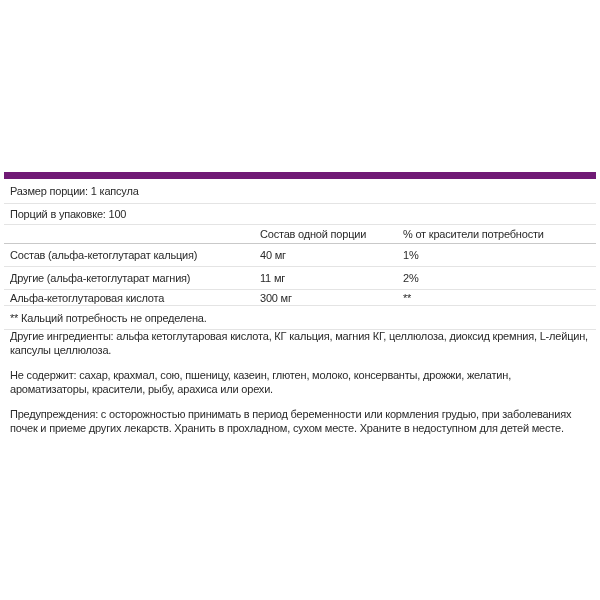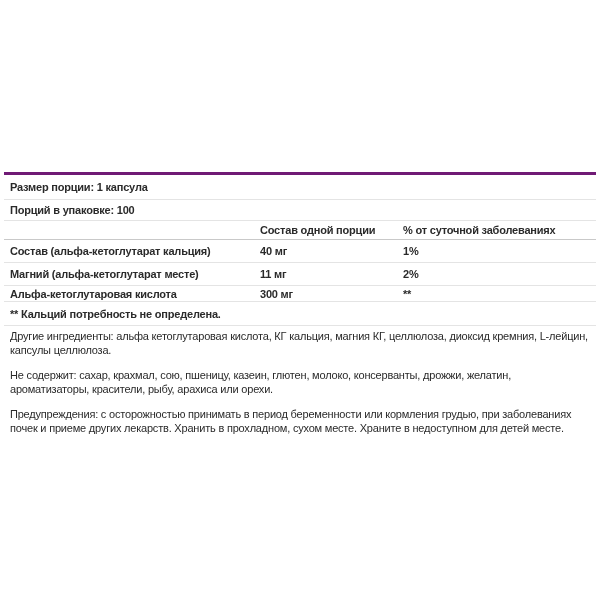--- a/index.html
+++ b/index.html
@@ -11,23 +11,23 @@
     overflow: hidden;
     font-family: "Liberation Sans", "DejaVu Sans", sans-serif;
   }
   .facts-panel {
     position: absolute;
     top: 172px;
     left: 4px;
     right: 4px;
     color: #2a2a2a;
     font-size: 11px;
-    font-weight: 700;
+    font-weight: 400;
     letter-spacing: -0.2px;
-    border-top: 3px solid #701a75;
+    border-top: 7px solid #701a75;
   }
   .trow {
     display: grid;
     grid-template-columns: 250px 143px 1fr;
     align-items: center;
     padding-left: 6px;
     border-bottom: 1px solid #e4e4e4;
     box-sizing: border-box;
   }
   .trow.single { grid-template-columns: 1fr; }
@@ -60,31 +60,31 @@
     <div class="cell">Размер порции: 1 капсула</div>
   </div>
 
   <div class="trow single r-servings">
     <div class="cell">Порций в упаковке: 100</div>
   </div>
 
   <div class="trow r-header">
     <div class="cell"></div>
     <div class="cell">Состав одной порции</div>
-    <div class="cell">% от суточной заболеваниях</div>
+    <div class="cell">% от красители потребности</div>
   </div>
 
   <div class="trow r-data">
     <div class="cell">Состав (альфа-кетоглутарат кальция)</div>
     <div class="cell">40 мг</div>
     <div class="cell">1%</div>
   </div>
 
   <div class="trow r-data">
-    <div class="cell">Магний (альфа-кетоглутарат месте)</div>
+    <div class="cell">Другие (альфа-кетоглутарат магния)</div>
     <div class="cell">11 мг</div>
     <div class="cell">2%</div>
   </div>
 
   <div class="trow r-data last">
     <div class="cell">Альфа-кетоглутаровая кислота</div>
     <div class="cell">300 мг</div>
     <div class="cell">**</div>
   </div>
 

